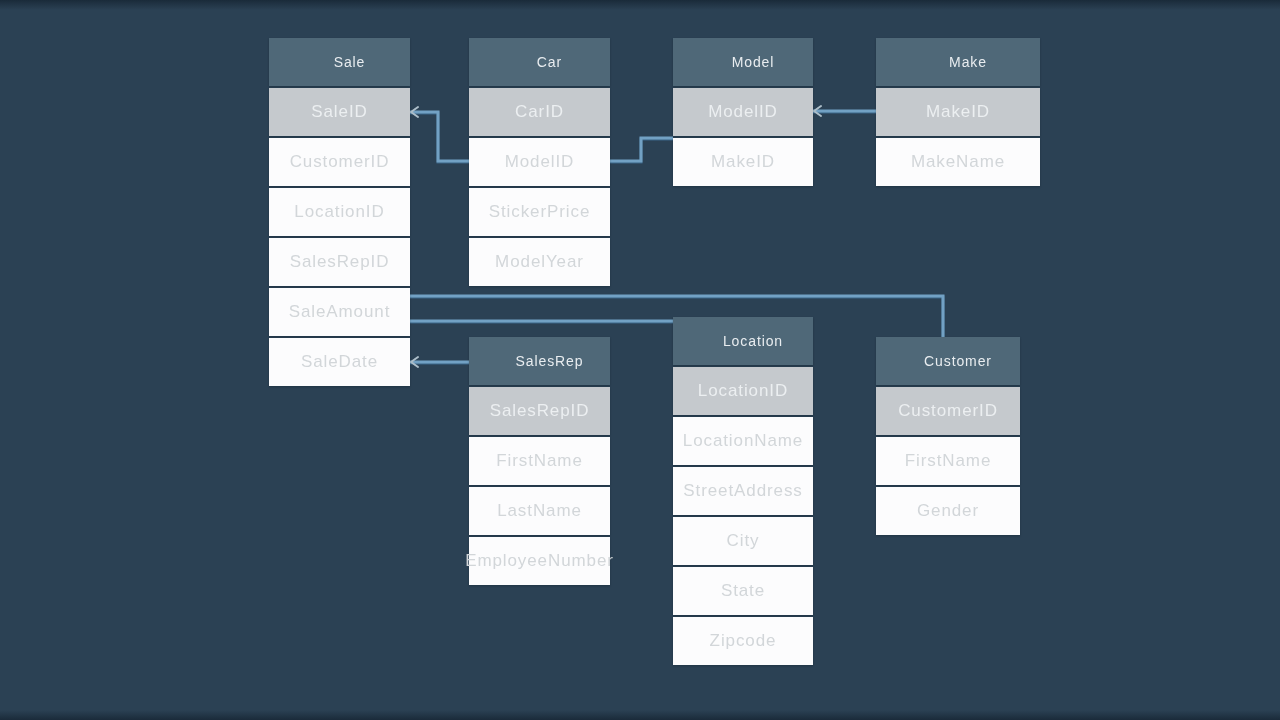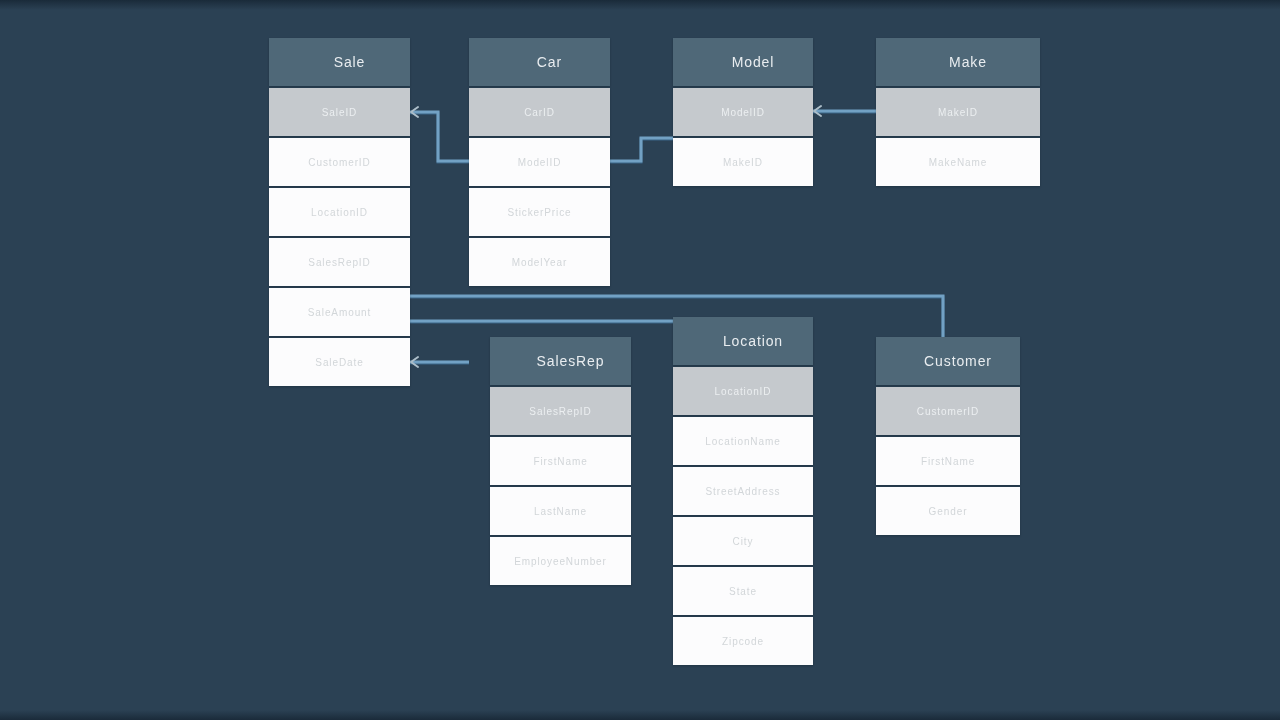--- a/index.html
+++ b/index.html
@@ -11,21 +11,21 @@
   .vignette-top,.vignette-bottom{
     position:absolute;left:0;width:100%;height:10px;pointer-events:none;z-index:5;
   }
   .vignette-top{top:0;background:linear-gradient(to bottom,rgba(5,15,25,.45),rgba(5,15,25,0));}
   .vignette-bottom{bottom:0;background:linear-gradient(to top,rgba(5,15,25,.45),rgba(5,15,25,0));}
   svg.connectors{position:absolute;left:0;top:0;z-index:1;}
   .tbl{position:absolute;z-index:2;}
   .hdr,.row{
     height:48px;margin-bottom:2px;
     display:flex;align-items:center;justify-content:center;
-    font-size:10px;letter-spacing:.9px;
+    font-size:17px;letter-spacing:.9px;
     box-shadow:0 1px 2px rgba(5,15,25,.25);
   }
   .hdr{background:var(--hdr-bg,#4f6878);color:var(--hdr-tx,#e9edf0);font-size:14px;padding-left:20px;}
   .row{background:var(--row-bg,#fcfcfd);color:var(--row-tx,#d2d6d9);}
   .row.key{background:var(--key-bg,#c5c9cd);color:var(--key-tx,#eceff1);}
 </style>
 </head>
 <body>
 
 <div class="stage" style="--bg: #2b4154; --hdr-bg: #4f6878; --hdr-tx: #e9edf0; --key-bg: #c5c9cd; --key-tx: #eceff1; --row-bg: #fcfcfd; --row-tx: #d2d6d9;">
@@ -66,21 +66,21 @@
       <div class="tbl" style="left: 673px; top: 38px; width: 140px;">
         <div class="hdr">Model</div>
         <div class="row key">ModelID</div>
         <div class="row">MakeID</div>
       </div>
       <div class="tbl" style="left: 876px; top: 38px; width: 164px;">
         <div class="hdr">Make</div>
         <div class="row key">MakeID</div>
         <div class="row">MakeName</div>
       </div>
-      <div class="tbl" style="left: 469px; top: 337px; width: 141px; margin-left: 21px;">
+      <div class="tbl" style="left: 469px; top: 337px; width: 141px;">
         <div class="hdr">SalesRep</div>
         <div class="row key">SalesRepID</div>
         <div class="row">FirstName</div>
         <div class="row">LastName</div>
         <div class="row">EmployeeNumber</div>
       </div>
       <div class="tbl" style="left: 673px; top: 317px; width: 140px;">
         <div class="hdr">Location</div>
         <div class="row key">LocationID</div>
         <div class="row">LocationName</div>

